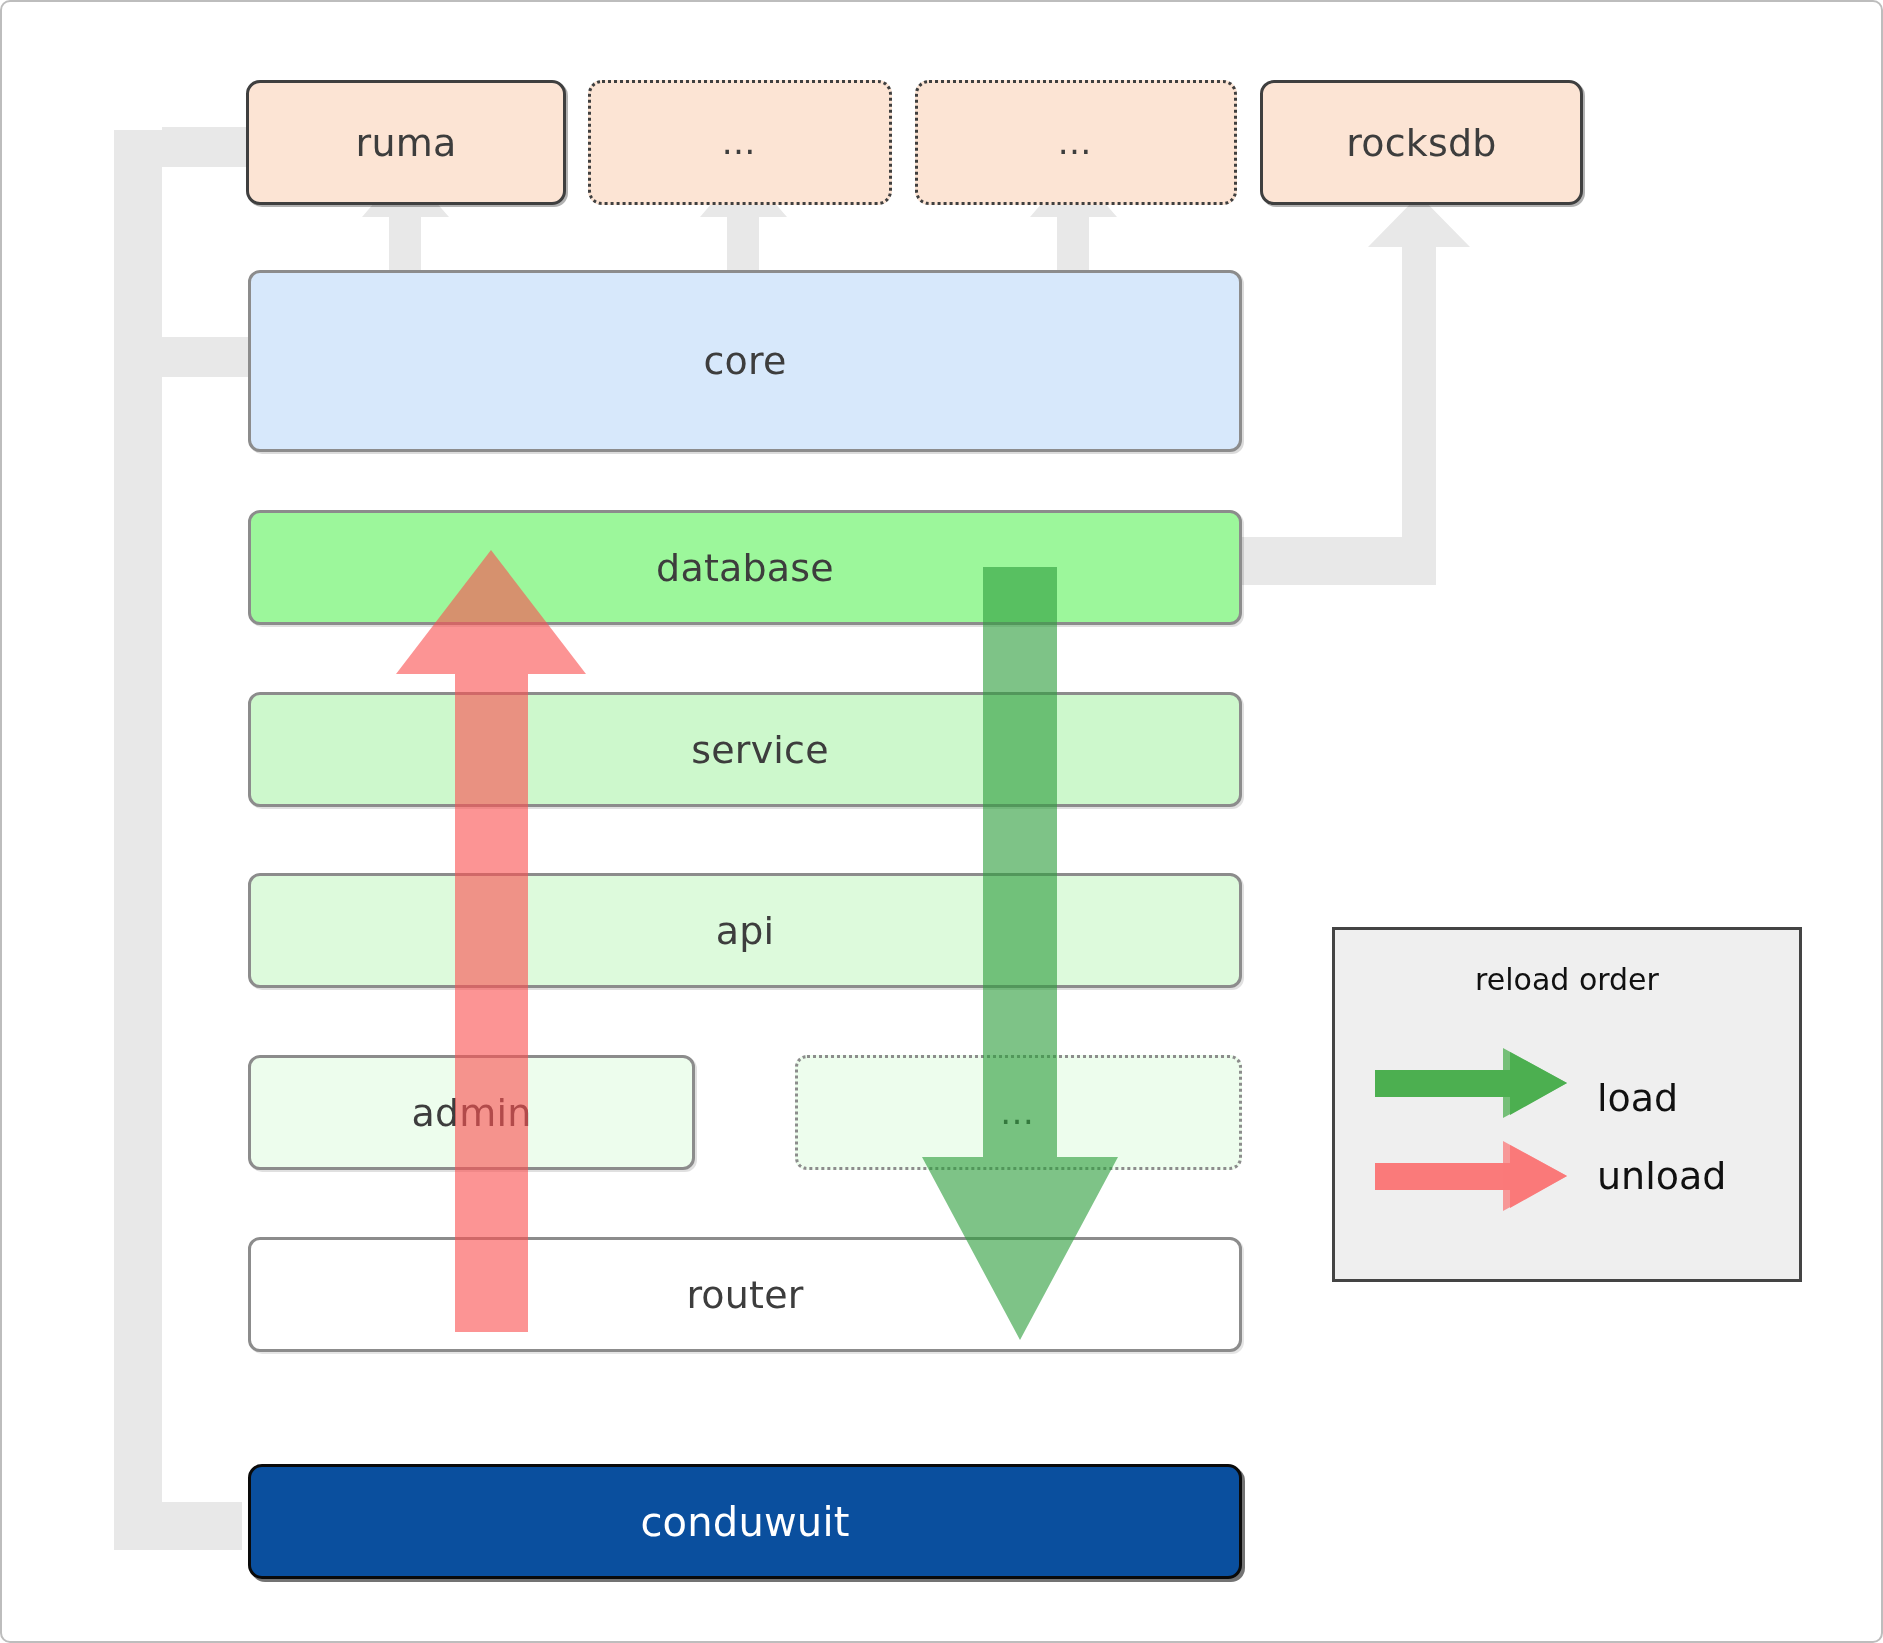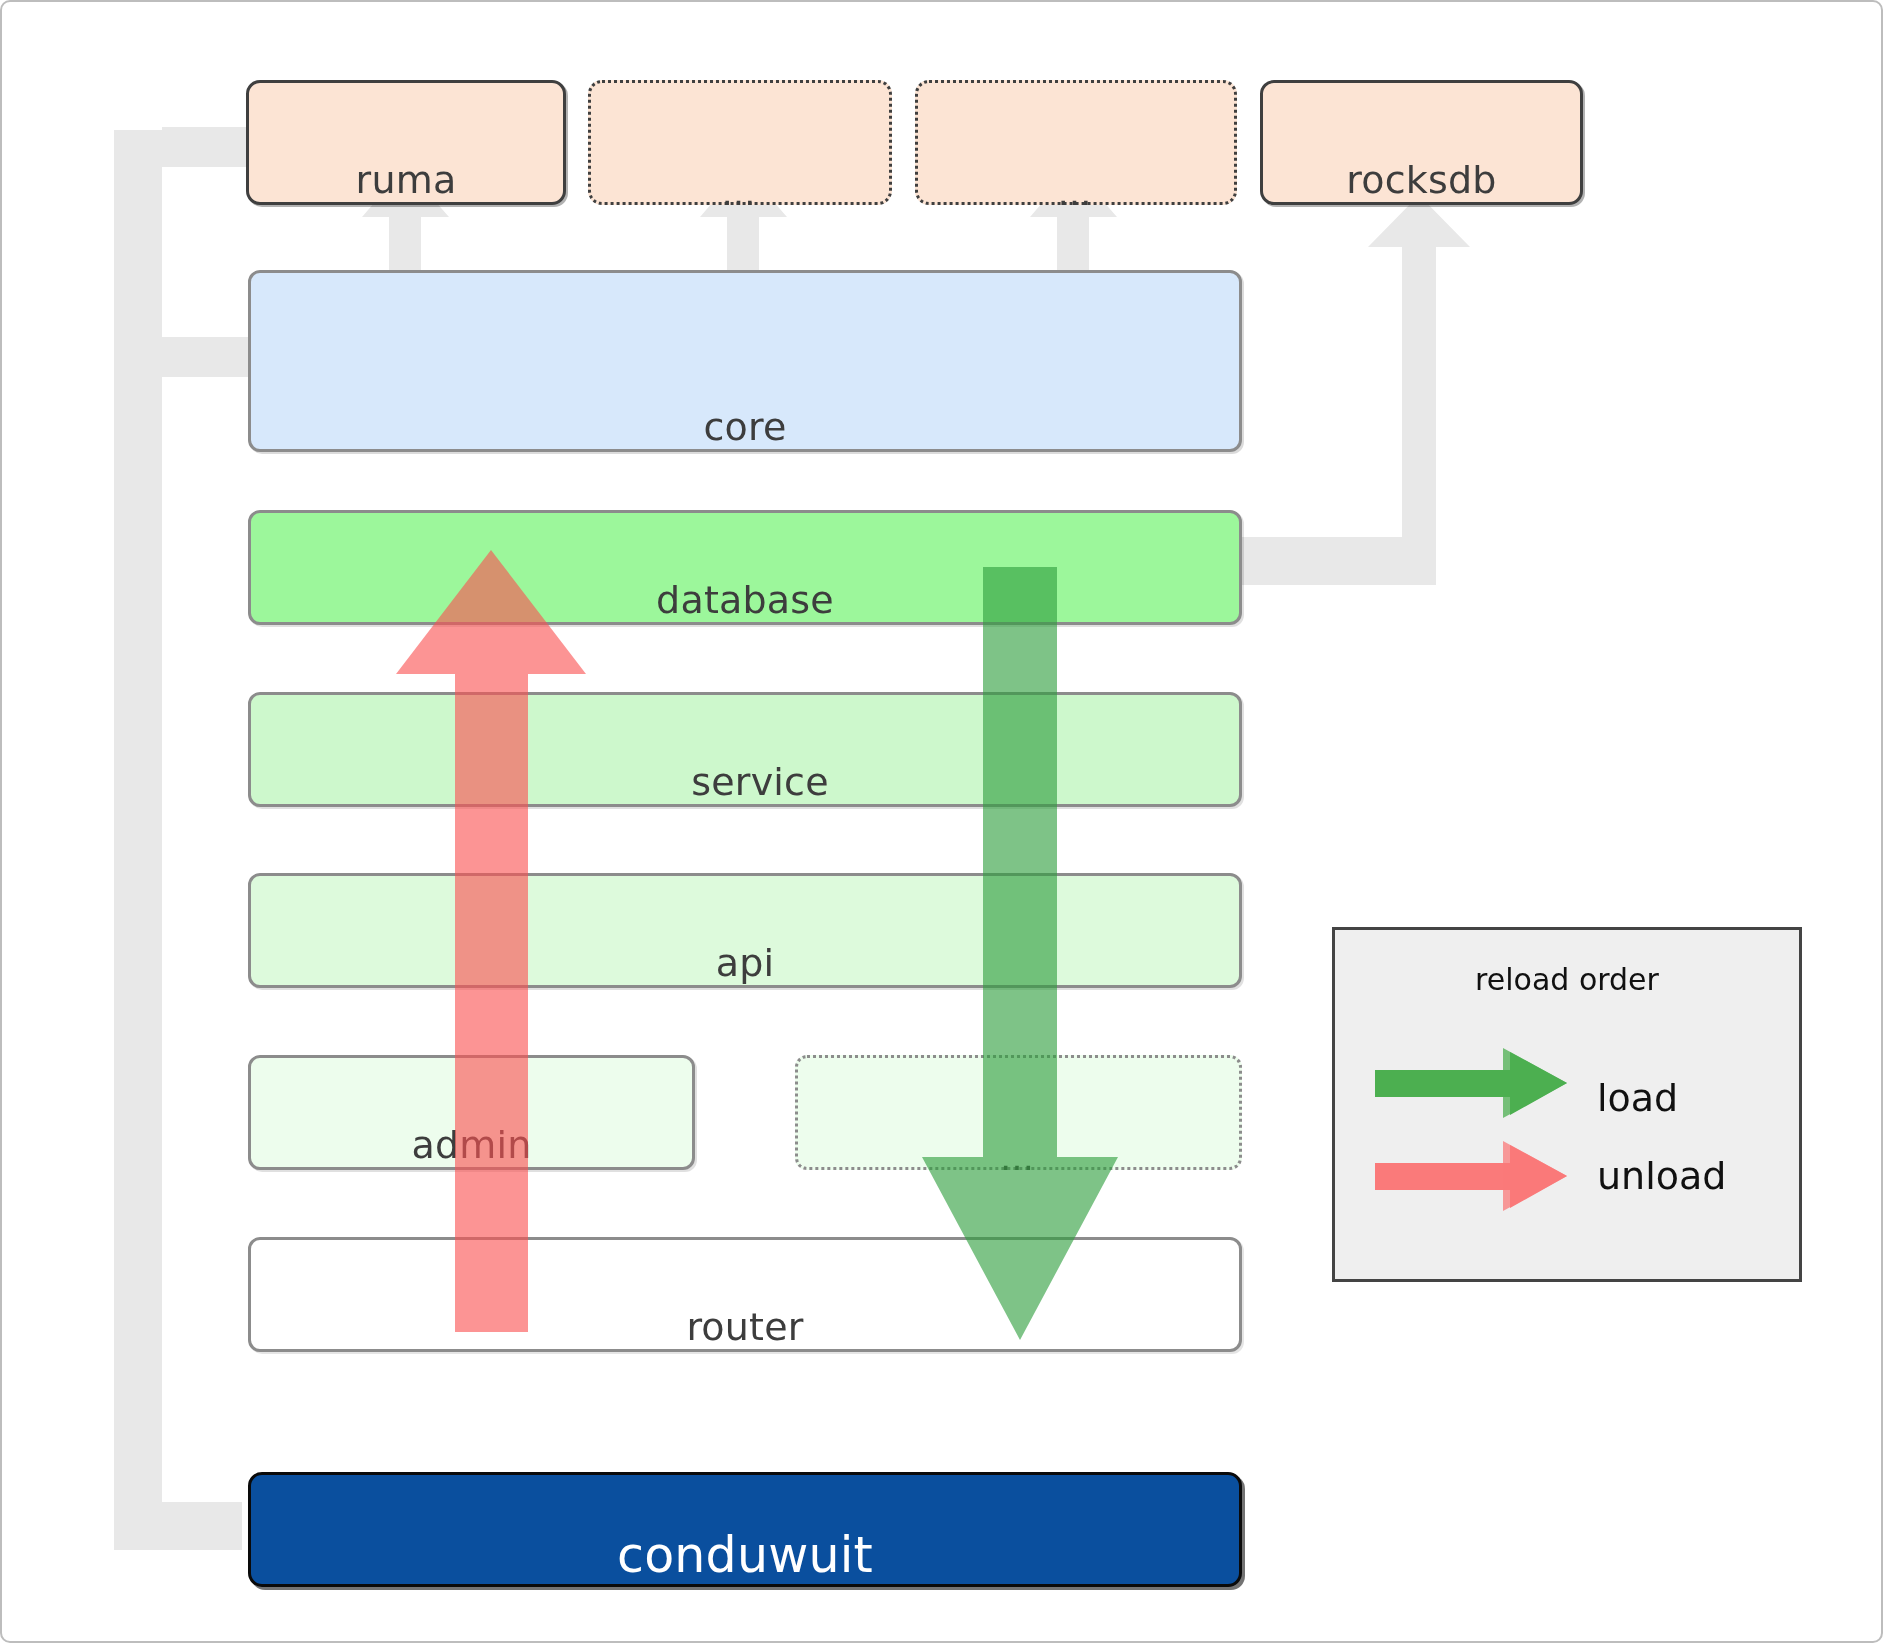--- a/index.html
+++ b/index.html
@@ -17,21 +17,21 @@
     background: #ffffff;
     border: 2px solid #bdbdbd;
     border-radius: 10px;
     box-sizing: border-box;
     overflow: hidden;
   }
   .node {
     position: absolute;
     box-sizing: border-box;
     display: flex;
-    align-items: flex-end;
+    align-items: center;
     justify-content: center;
     border-radius: 12px;
     font-size: 38px;
     color: #3d3d3d;
     letter-spacing: 0.2px;
   }
   .node.dep {
     background: #fce4d4;
     border: 3px solid #3f3f3f;
     box-shadow: 2px 2px 0 rgba(0,0,0,0.30);
@@ -53,22 +53,21 @@
   .node.lay3 { background: #ddfadc; border: 3px solid #8c8c8c; box-shadow: 2px 2px 0 rgba(0,0,0,0.12); }
   .node.lay4 { background: #edfded; border: 3px solid #8c8c8c; box-shadow: 2px 2px 0 rgba(0,0,0,0.12); }
   .node.lay4-dotted { background: #edfded; border: 3px dotted #8c8c8c; box-shadow: none; }
   .node.plain { background: #ffffff; border: 3px solid #8c8c8c; box-shadow: 2px 2px 0 rgba(0,0,0,0.10); }
   .node.root {
     background: #0a4f9e;
     border: 3px solid #0a0a0a;
     color: #ffffff;
     box-shadow: 3px 3px 0 rgba(0,0,0,0.55);
     border-radius: 14px;
-    font-size: 49px;
-    margin-top: 8px;
+    font-size: 40px;
   }
   .node .lbl { pointer-events: none; }
   .node.dots .lbl { font-size: 34px; letter-spacing: 3px; line-height: 0.5; }
 
   svg.overlay {
     position: absolute;
     left: 0; top: 0;
     width: 1883px;
     height: 1643px;
     pointer-events: none;

